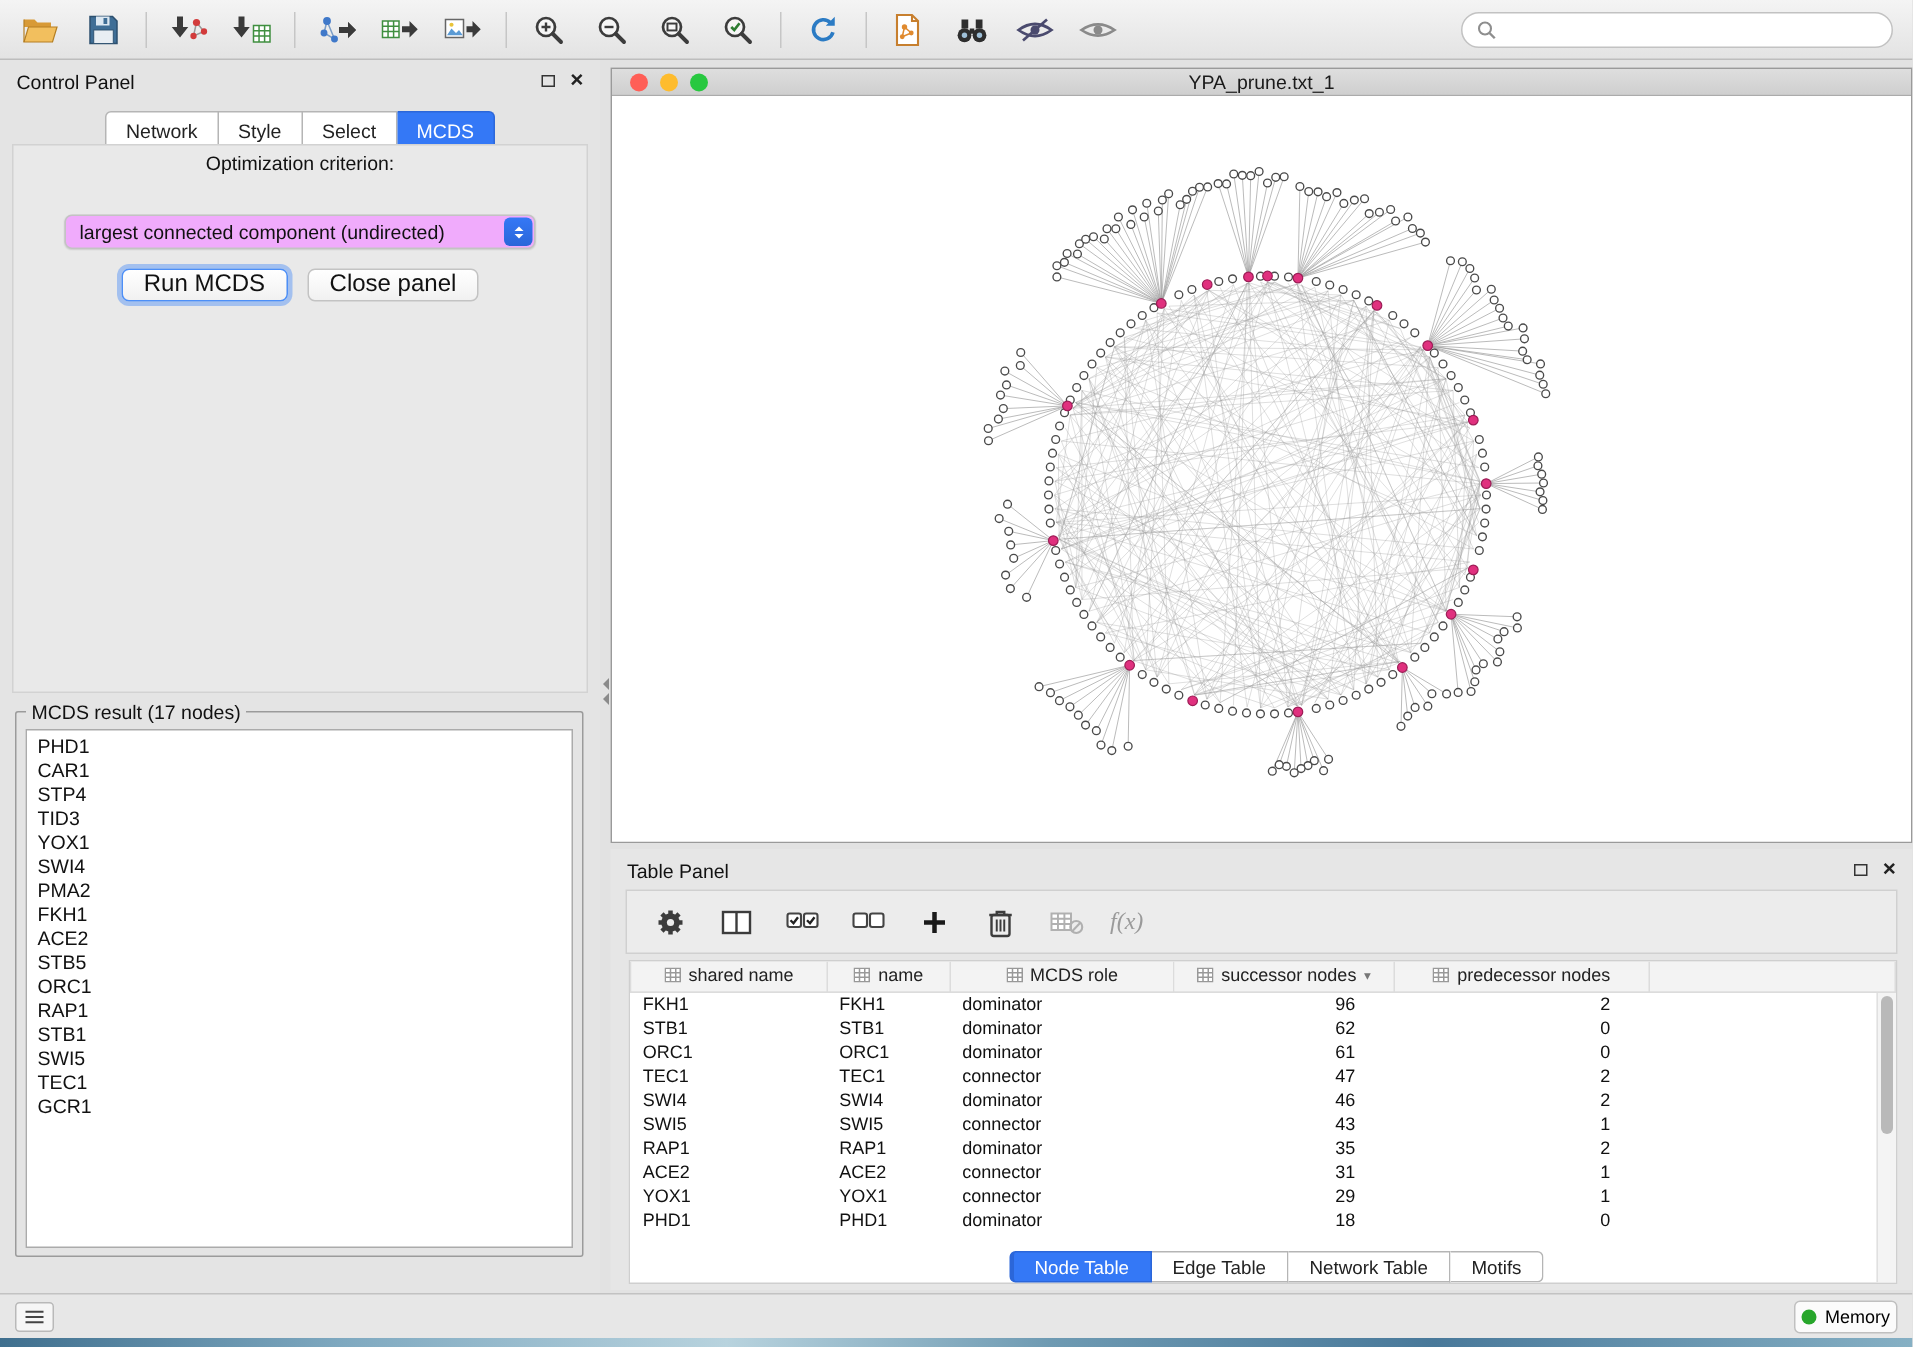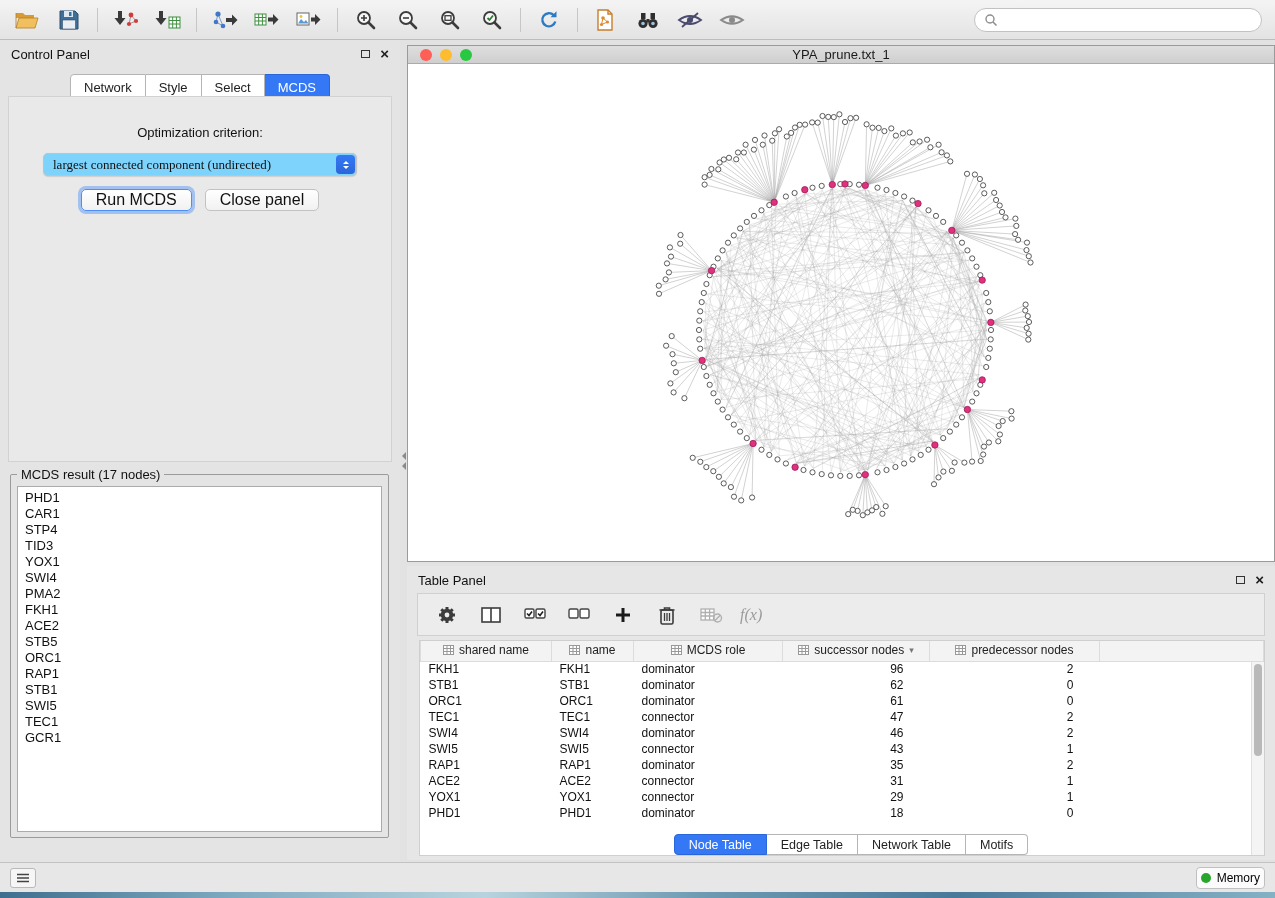--- a/index.html
+++ b/index.html
@@ -26,24 +26,24 @@
   .win-float { width:9px; height:8px; border:1.5px solid #333; display:inline-block; margin-right:10px; }
   .win-close { font-size:15px; font-weight:bold; color:#222; line-height:14px; }
   .tabbar { position:absolute; left:50%; transform:translateX(-50%); top:34px; display:flex; }
   .tab { height:21px; padding:12px 13px; font-size:13px; background:#fff; border:1px solid #b5b5b5;
     border-left:none; display:flex; align-items:center; color:#222; }
   .tab:first-child { border-left:1px solid #b5b5b5; border-radius:4px 0 0 4px; }
   .tab:last-child { border-radius:0 4px 4px 0; }
   .tab.active { background:var(--accent-blue); border-color:#2b66d9; color:#fff; }
   .tab-card { position:absolute; left:8px; top:56px; width:384px; height:366px;
     background:#e9e9e9; border:1px solid #d2d2d2; }
-  .opt-label { margin-top:28px; text-align:center; font-size:13px; }
-  .dropdown { margin:13px auto 0; width:314px; height:23px; background:#7dd3fc;
+  .opt-label { margin-top:4px; text-align:center; font-size:13px; }
+  .dropdown { margin:27px auto 0; width:314px; height:23px; background:#f0abfc;
     border:1px solid #c3c3c3; border-radius:5px; position:relative; display:flex;
-    align-items:center; padding-left:9px; font-size:13px; box-shadow:0 0.5px 1px rgba(0,0,0,.12);font-family:Liberation Serif, serif; }
+    align-items:center; padding-left:9px; font-size:13px; box-shadow:0 0.5px 1px rgba(0,0,0,.12); }
   .dd-cap { position:absolute; right:1px; top:1px; width:19px; height:19px; border-radius:4px;
     background:linear-gradient(var(--accent-blue), #2b66d9); display:flex; flex-direction:column;
     align-items:center; justify-content:center; gap:2px; }
   .dd-cap i { width:0; height:0; border:3.5px solid transparent; display:block; }
   .dd-cap i.up { border-bottom-color:#fff; border-top-width:0; }
   .dd-cap i.dn { border-top-color:#fff; border-bottom-width:0; }
   .btn-row { margin-top:13px; display:flex; justify-content:center; gap:13px; }
   .mac-btn { height:22px; border:1px solid #c3c3c3; border-radius:5px; font-size:16px;
     background:linear-gradient(#ffffff,#f1f1f1); padding:0 14px; color:#111;
     font-family:"Liberation Sans",sans-serif; }
@@ -93,21 +93,21 @@
   table.node-table td { height:16px; font-size:12px; padding:0 8px; white-space:nowrap; overflow:hidden; }
   table.node-table td.num { text-align:right; padding-right:26px; }
   .sort-arrow { color:#777; font-size:9px; }
   .vscroll { position:absolute; right:0; top:21px; bottom:0; width:13px; background:#f4f4f4;
     border-left:1px solid #e0e0e0; }
   .vscroll .thumb { position:absolute; left:2px; right:2px; top:2px; height:92px;
     background:#b9b9b9; border-radius:5px; }
   .table-tabs { position:absolute; left:0; right:0; top:268px; display:flex; justify-content:center; }
   .ttab { height:21px; padding:0 14px; font-size:12.5px; background:#fff; border:1px solid #b5b5b5;
     border-left:none; display:flex; align-items:center; color:#222; }
-  .ttab:first-child { border-left:1px solid #7f1d1d; border-radius:4px 0 0 4px;margin-left:20px; }
+  .ttab:first-child { border-left:3px solid #7f1d1d; border-radius:4px 0 0 4px;margin-left:20px; }
   .ttab:last-child { border-radius:0 4px 4px 0; }
   .ttab.active { background:var(--accent-blue); border-color:#2b66d9; color:#fff; }
 
   
   .statusbar { position:absolute; left:0; top:862px; width:1275px; height:30px; background:#e7e7e7;
     border-top:1px solid #c2c2c2; }
   .menu-btn { position:absolute; left:10px; top:5px; width:26px; height:20px; background:#f6f6f6;
     border:1px solid #b9b9b9; border-radius:3px; display:flex; align-items:center; justify-content:center; }
   .memory-btn { position:absolute; right:10px; top:4px; height:22px; background:#fbfbfb;
     border:1px solid #c0c0c0; border-radius:4px; display:flex; align-items:center; gap:6px;

